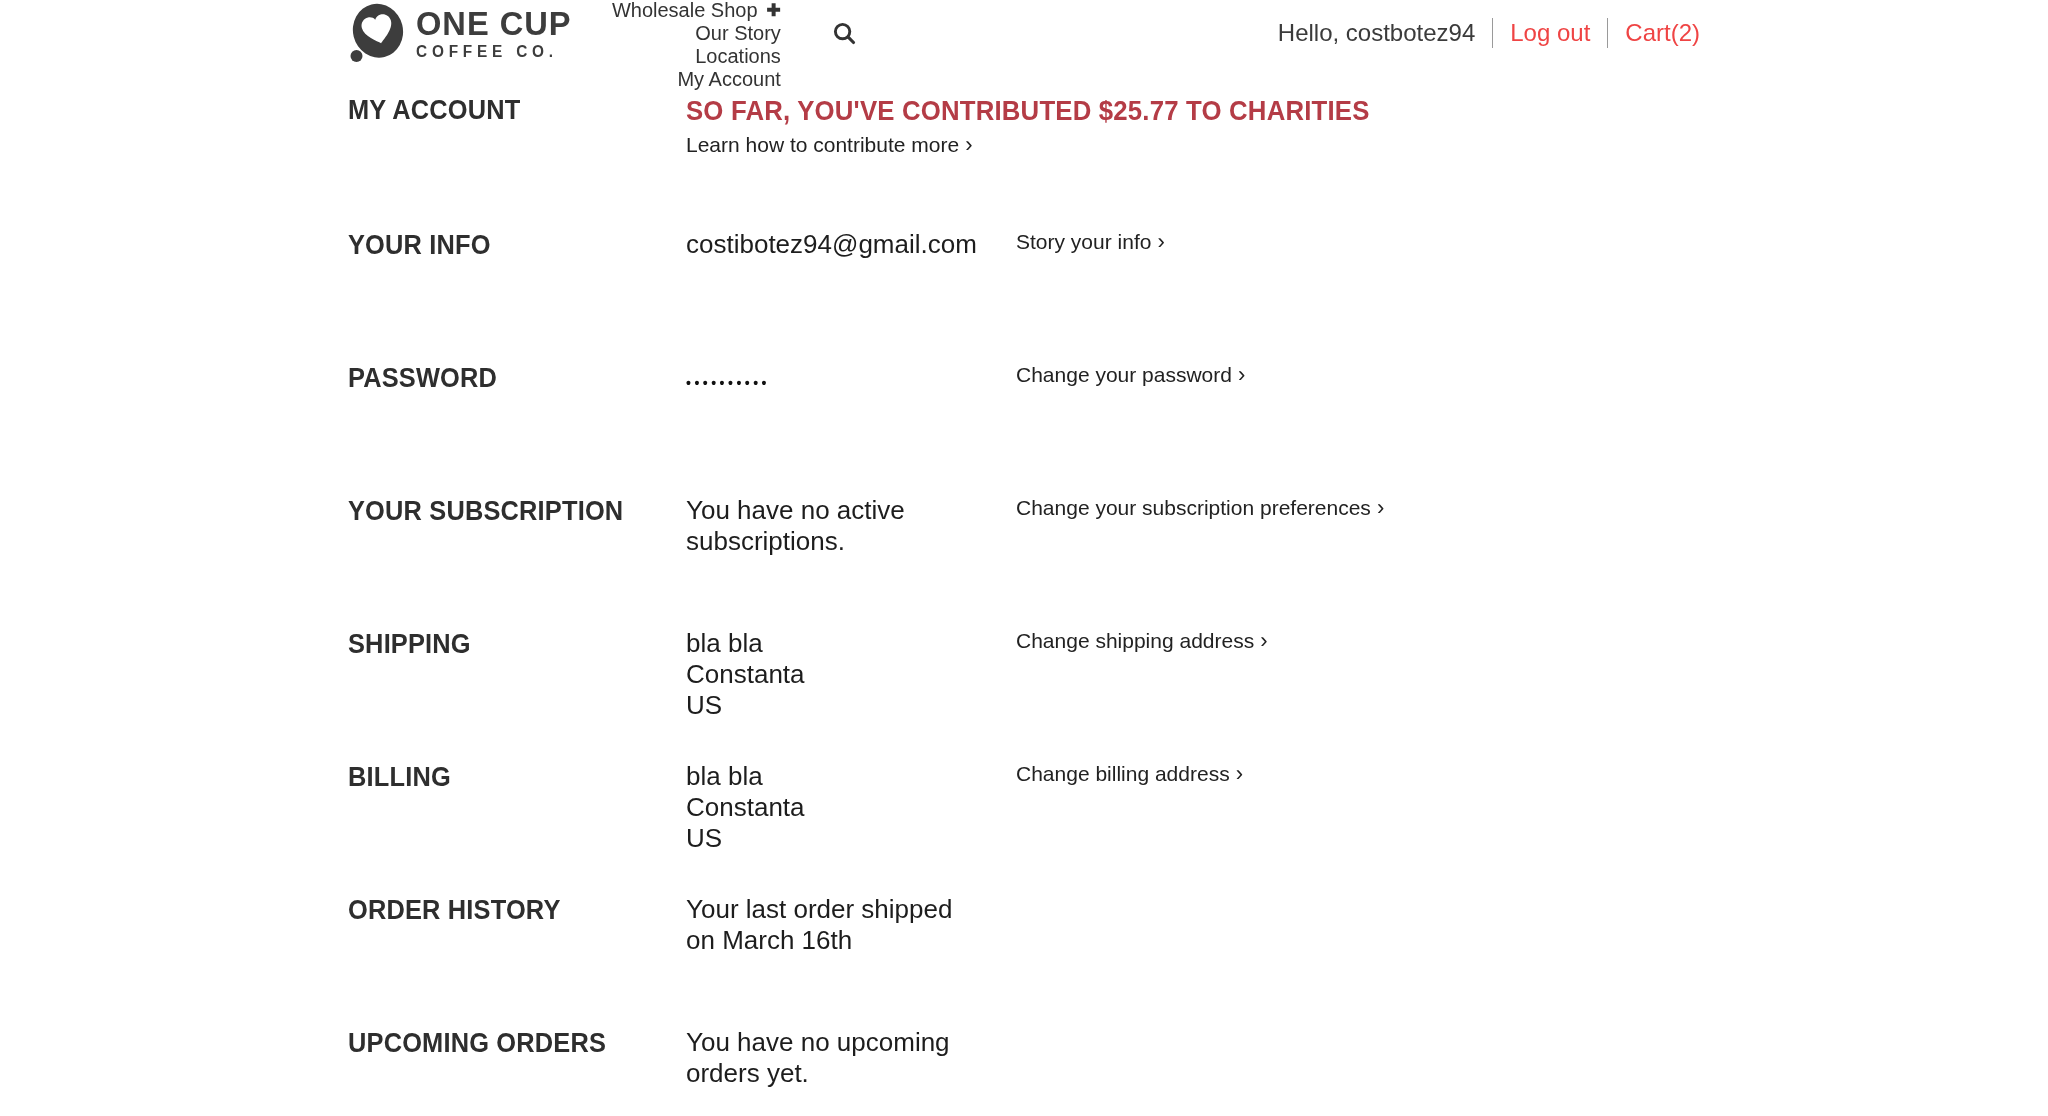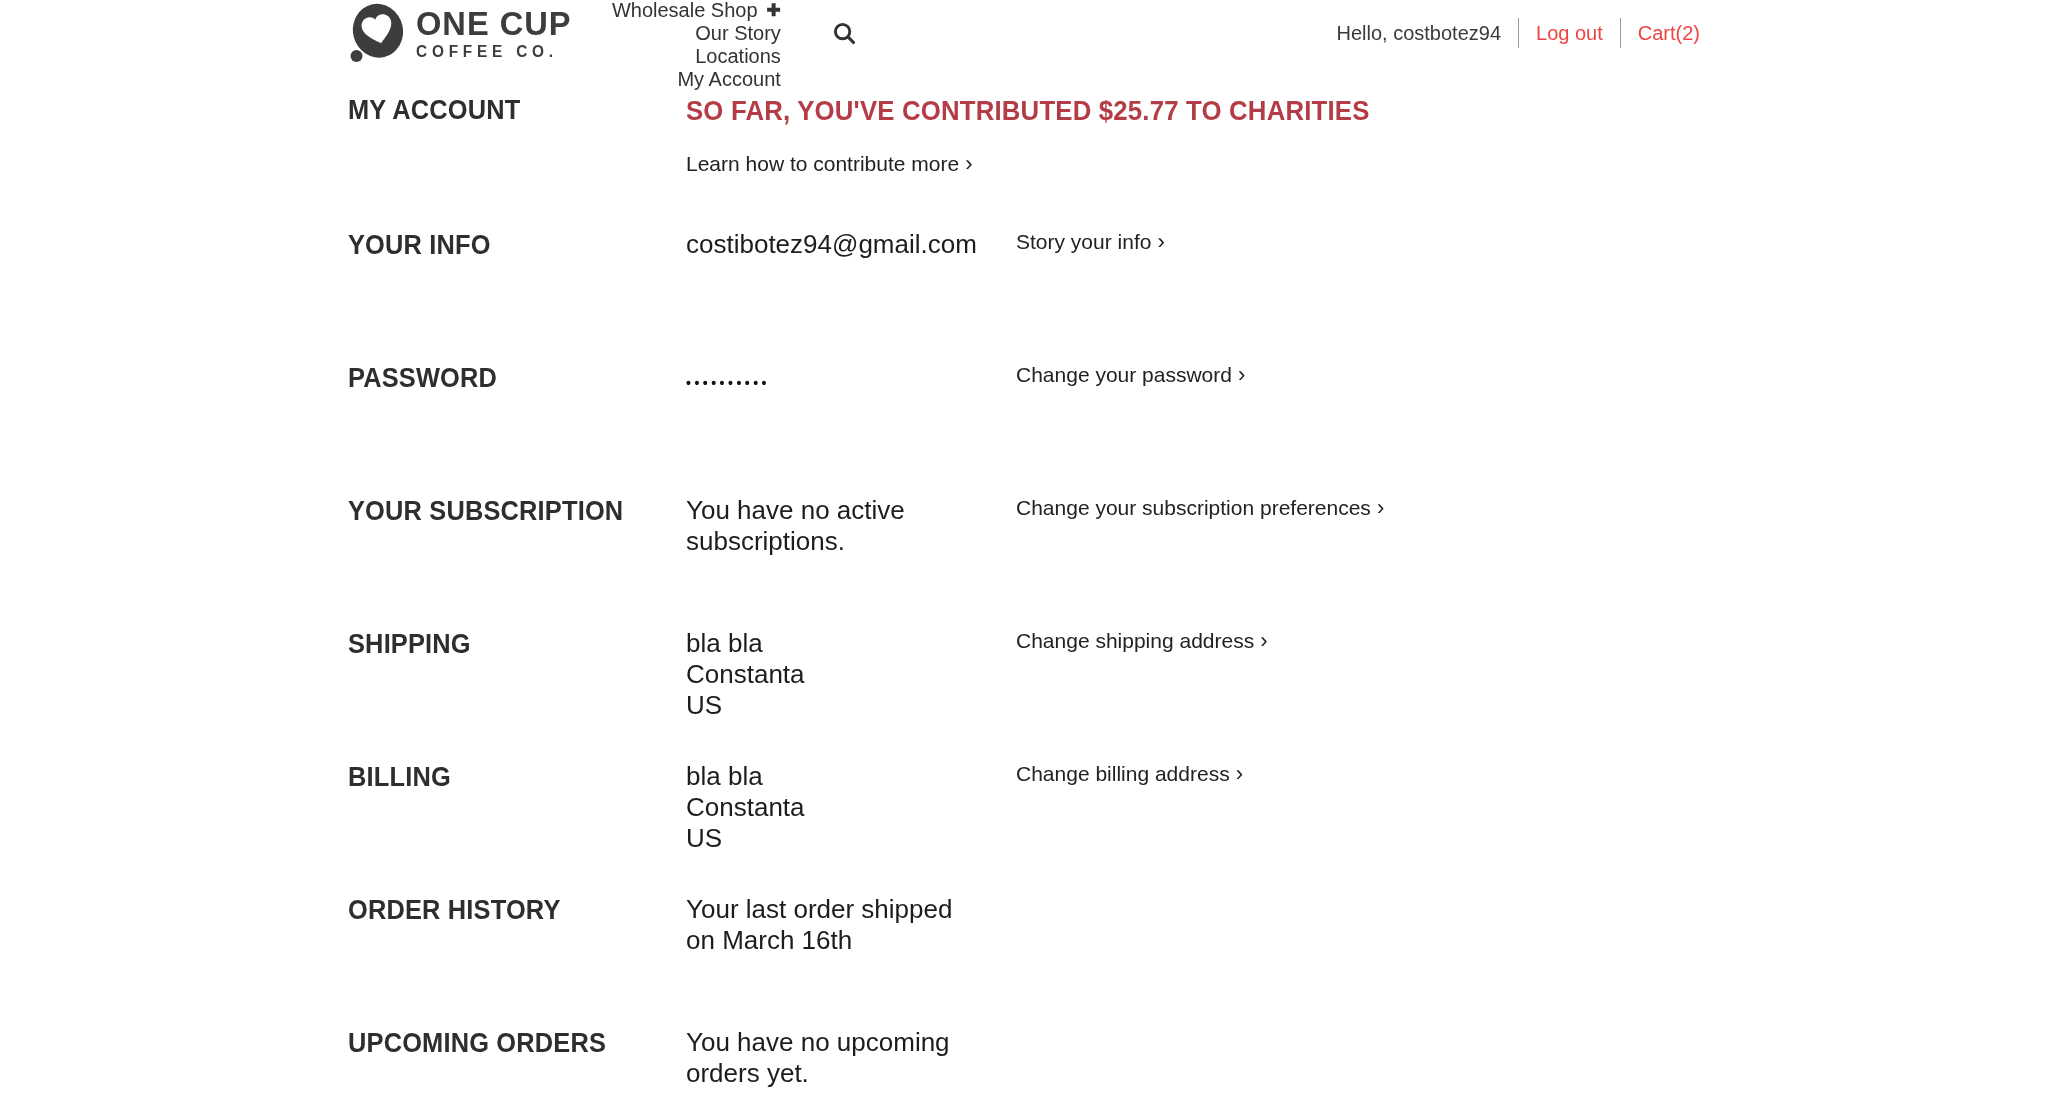--- a/index.html
+++ b/index.html
@@ -14,37 +14,37 @@
   header{display:flex;align-items:center;height:66px;}
   .logo{display:flex;align-items:center;gap:10px;text-decoration:none;color:#3d3d3d;cursor:pointer;}
   .logo-text{display:flex;flex-direction:column;line-height:1;}
   .logo-l1{font-size:34px;font-weight:700;letter-spacing:1px;transform:scaleX(.96);transform-origin:left;}
   .logo-l2{font-size:16px;font-weight:700;letter-spacing:5px;margin-top:4px;transform:scaleX(.96);transform-origin:left;}
   nav{display:flex;align-items:center;margin-left:34px;}
   #nav-items{display:flex;align-items:flex-end;flex-direction:column;}
   .nav-item{display:flex;align-items:center;font-size:20px;color:#333;text-decoration:none;margin-right:48px;cursor:pointer;white-space:nowrap;}
   .plus{font-size:17px;font-weight:700;margin-left:9px;line-height:1;}
   .search-btn{background:none;border:none;padding:0;margin-left:2px;cursor:pointer;display:flex;align-items:center;}
-  .account-links{margin-left:auto;display:flex;align-items:center;font-size:20px;color:#3b3b3b;white-space:nowrap;}
+  .account-links{margin-left:auto;display:flex;align-items:center;font-size:24px;color:#3b3b3b;white-space:nowrap;}
   .account-links a{color:#ef4444;text-decoration:none;cursor:pointer;}
   .vdiv{width:1px;height:30px;background:#9a9a9a;margin:0 17px;}
 
   
   main{margin-top:28px;}
   .row{display:grid;grid-template-columns:338px 330px 1fr;align-items:start;min-height:133px;}
   .head-row{grid-template-columns:338px 1fr;min-height:135px;}
   .label{
     font-size:27px;font-weight:700;color:#2e2e2e;margin:0;line-height:1.2;
     transform:scaleX(.94);transform-origin:left;white-space:nowrap;letter-spacing:.2px;
   }
   .charity-banner{
     font-size:28px;font-weight:700;color:#b43c46;line-height:1.2;
     transform:scaleX(.92);transform-origin:left;white-space:nowrap;letter-spacing:.2px;
   }
-  .charity-link{display:inline-block;margin-top:23px;font-size:21px;color:#222;text-decoration:none;cursor:pointer;}
+  .charity-link{display:inline-block;margin-top:4px;font-size:21px;color:#222;text-decoration:none;cursor:pointer;}
   .value{font-size:26px;line-height:31px;color:#1d1d1d;max-width:272px;}
   .value div{white-space:pre-line;}
   .masked{font-size:14px;font-weight:700;letter-spacing:3.5px;padding-top:6px;color:#111;}
   .sec-link{font-size:21px;color:#222;text-decoration:none;cursor:pointer;white-space:nowrap;}
   .chev{margin-left:6px;font-size:22px;}
 </style>
 </head>
 <body>
 
 <div class="container">

